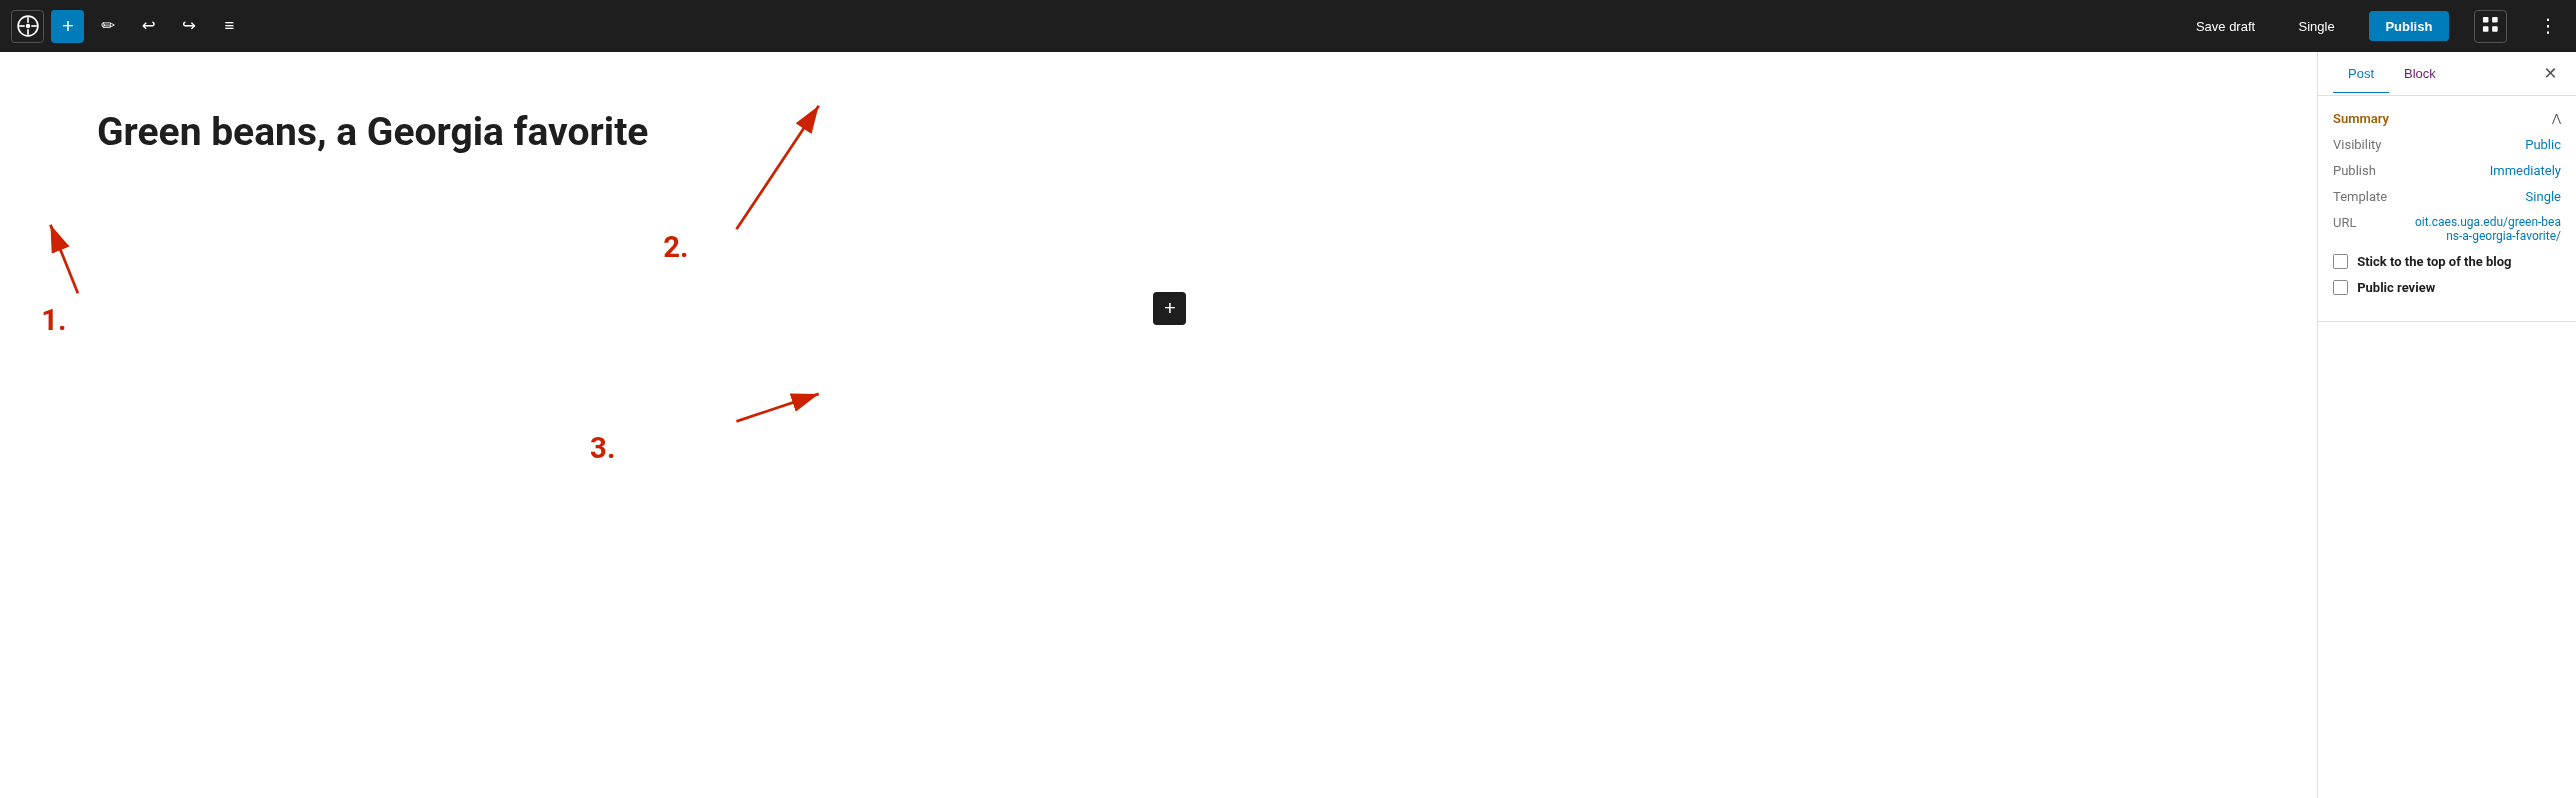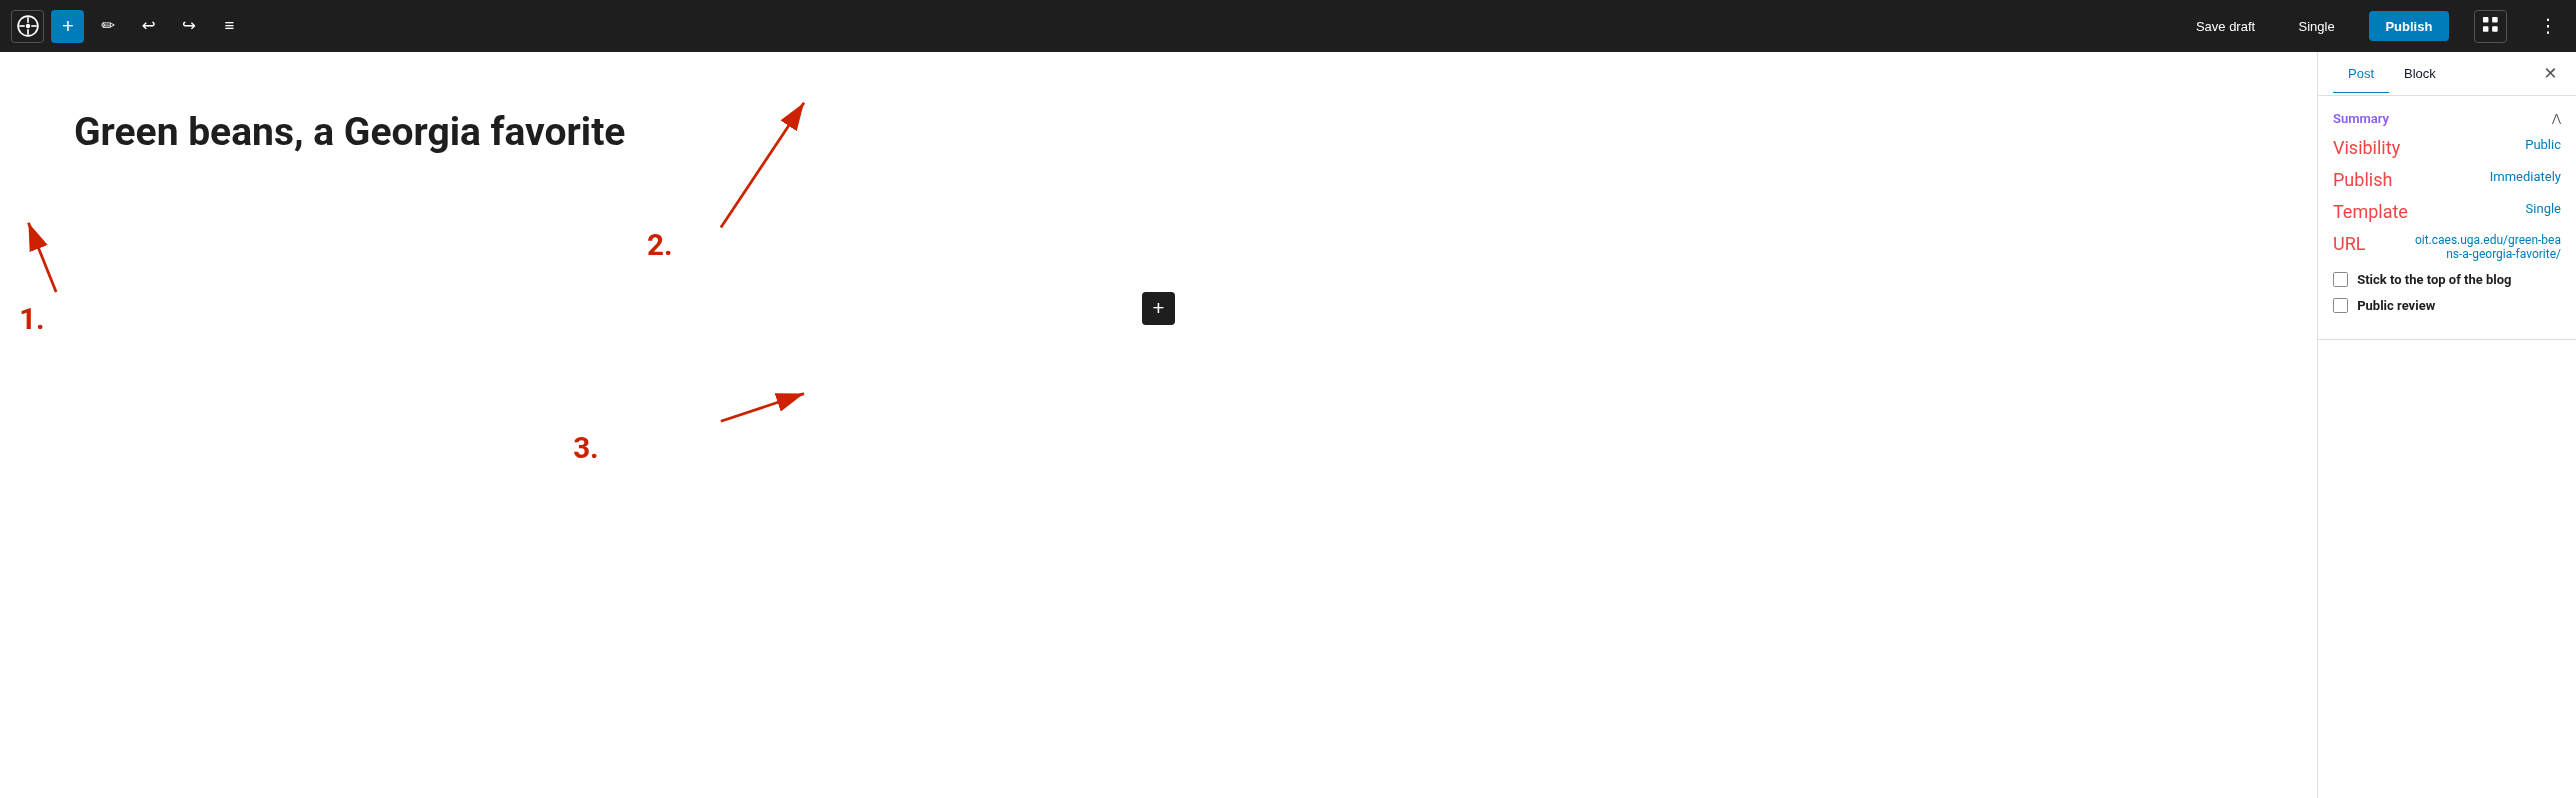--- a/index.html
+++ b/index.html
@@ -170,21 +170,21 @@
     }
     .sidebar-tabs {
       display: flex;
       gap: 0;
       flex: 1;
     }
     .sidebar-tab {
       padding: 11px 15px;
       font-size: 13px;
       font-weight: 500;
-      color: #0f172a;
+      color: #701a75;
       cursor: pointer;
       border-bottom: 1.8px solid transparent;
       background: none;
       border-top: none;
       border-left: none;
       border-right: none;
     }
     .sidebar-tab.active {
       border-bottom: 1.8px solid #007cba;
       color: #007cba;
@@ -204,36 +204,36 @@
     }
     .sidebar-section-header {
       display: flex;
       align-items: center;
       justify-content: space-between;
       margin-bottom: 11px;
     }
     .sidebar-section-title {
       font-size: 13px;
       font-weight: 600;
-      color: #8b5cf6;
+      color: #a16207;
     }
     .chevron-icon {
       font-size: 11px;
       color: #555;
       cursor: pointer;
     }
     .sidebar-row {
       display: flex;
       justify-content: space-between;
       align-items: flex-start;
       margin-bottom: 11px;
     }
     .sidebar-row-label {
-      font-size: 18px;
-      color: #ef4444;
+      font-size: 13px;
+      color: #737373;
       min-width: 74px;
     }
     .sidebar-row-value {
       font-size: 13px;
       color: #007cba;
       cursor: pointer;
       text-align: right;
     }
     .sidebar-url-value {
       font-size: 12px;
@@ -310,21 +310,21 @@
       </span>
     </button>
     <button class="more-btn">
       <span>⋮</span>
     </button>
   </div>
 </div>
 
 <div class="main-layout">
 
-  <div class="editor-area" style="position:relative;">
+  <div class="editor-area" style="position:relative;margin-left:23px;">
     <h1 class="post-title" contenteditable="true" style="">Green beans, a Georgia favorite</h1>
 
     <button class="add-block-float">
       <span>+</span>
     </button>
 
     <svg style="position:absolute;top:0;left:0;width:100%;height:100%;pointer-events:none;" viewBox="0 0 2508 808" width="2317" height="747">
 
       <defs>
         <marker id="arrowhead1" markerWidth="10" markerHeight="7" refX="10" refY="3.5" orient="auto">

